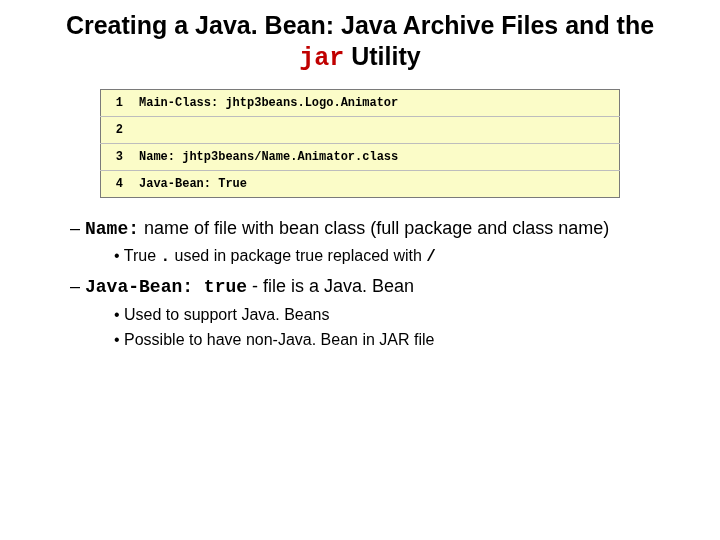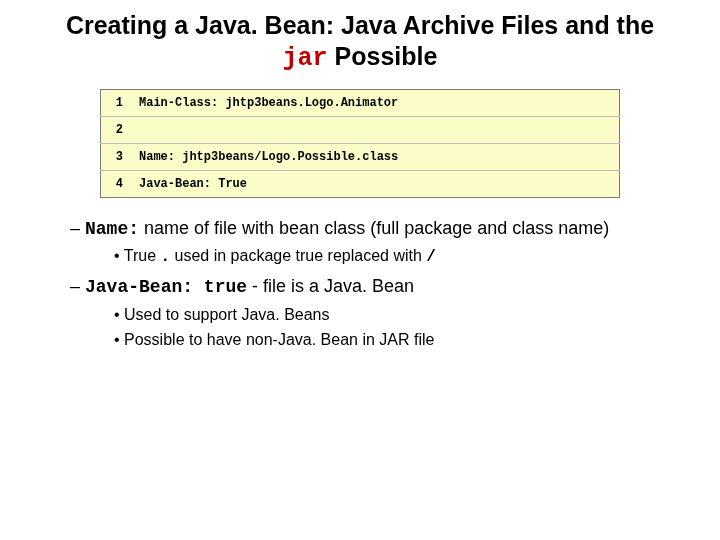--- a/index.html
+++ b/index.html
@@ -77,36 +77,36 @@
     font-family: "Courier New", Courier, monospace;
     font-weight: bold;
   }
 </style>
 </head>
 <body>
 
 <div class="slide">
 
   <div class="title">
-    <span>Creating a Java. Bean: Java Archive Files and the </span><span class="code">jar</span><span> Possible</span>
+    <span>Creating a Java. Bean: Java Archive Files and the </span><span class="code">jar</span><span> Utility</span>
   </div>
 
   <table class="codebox">
     <tbody>
         <tr>
       <td class="ln">1</td>
       <td>Main-Class: jhtp3beans.Logo.Animator</td>
     </tr>
     <tr>
       <td class="ln">2</td>
       <td> </td>
     </tr>
     <tr>
       <td class="ln">3</td>
-      <td>Name: jhtp3beans/Logo.Possible.class</td>
+      <td>Name: jhtp3beans/Name.Animator.class</td>
     </tr>
     <tr>
       <td class="ln">4</td>
       <td>Java-Bean: True</td>
     </tr>
   </tbody>
     </table>
 
   <div class="content">
 

